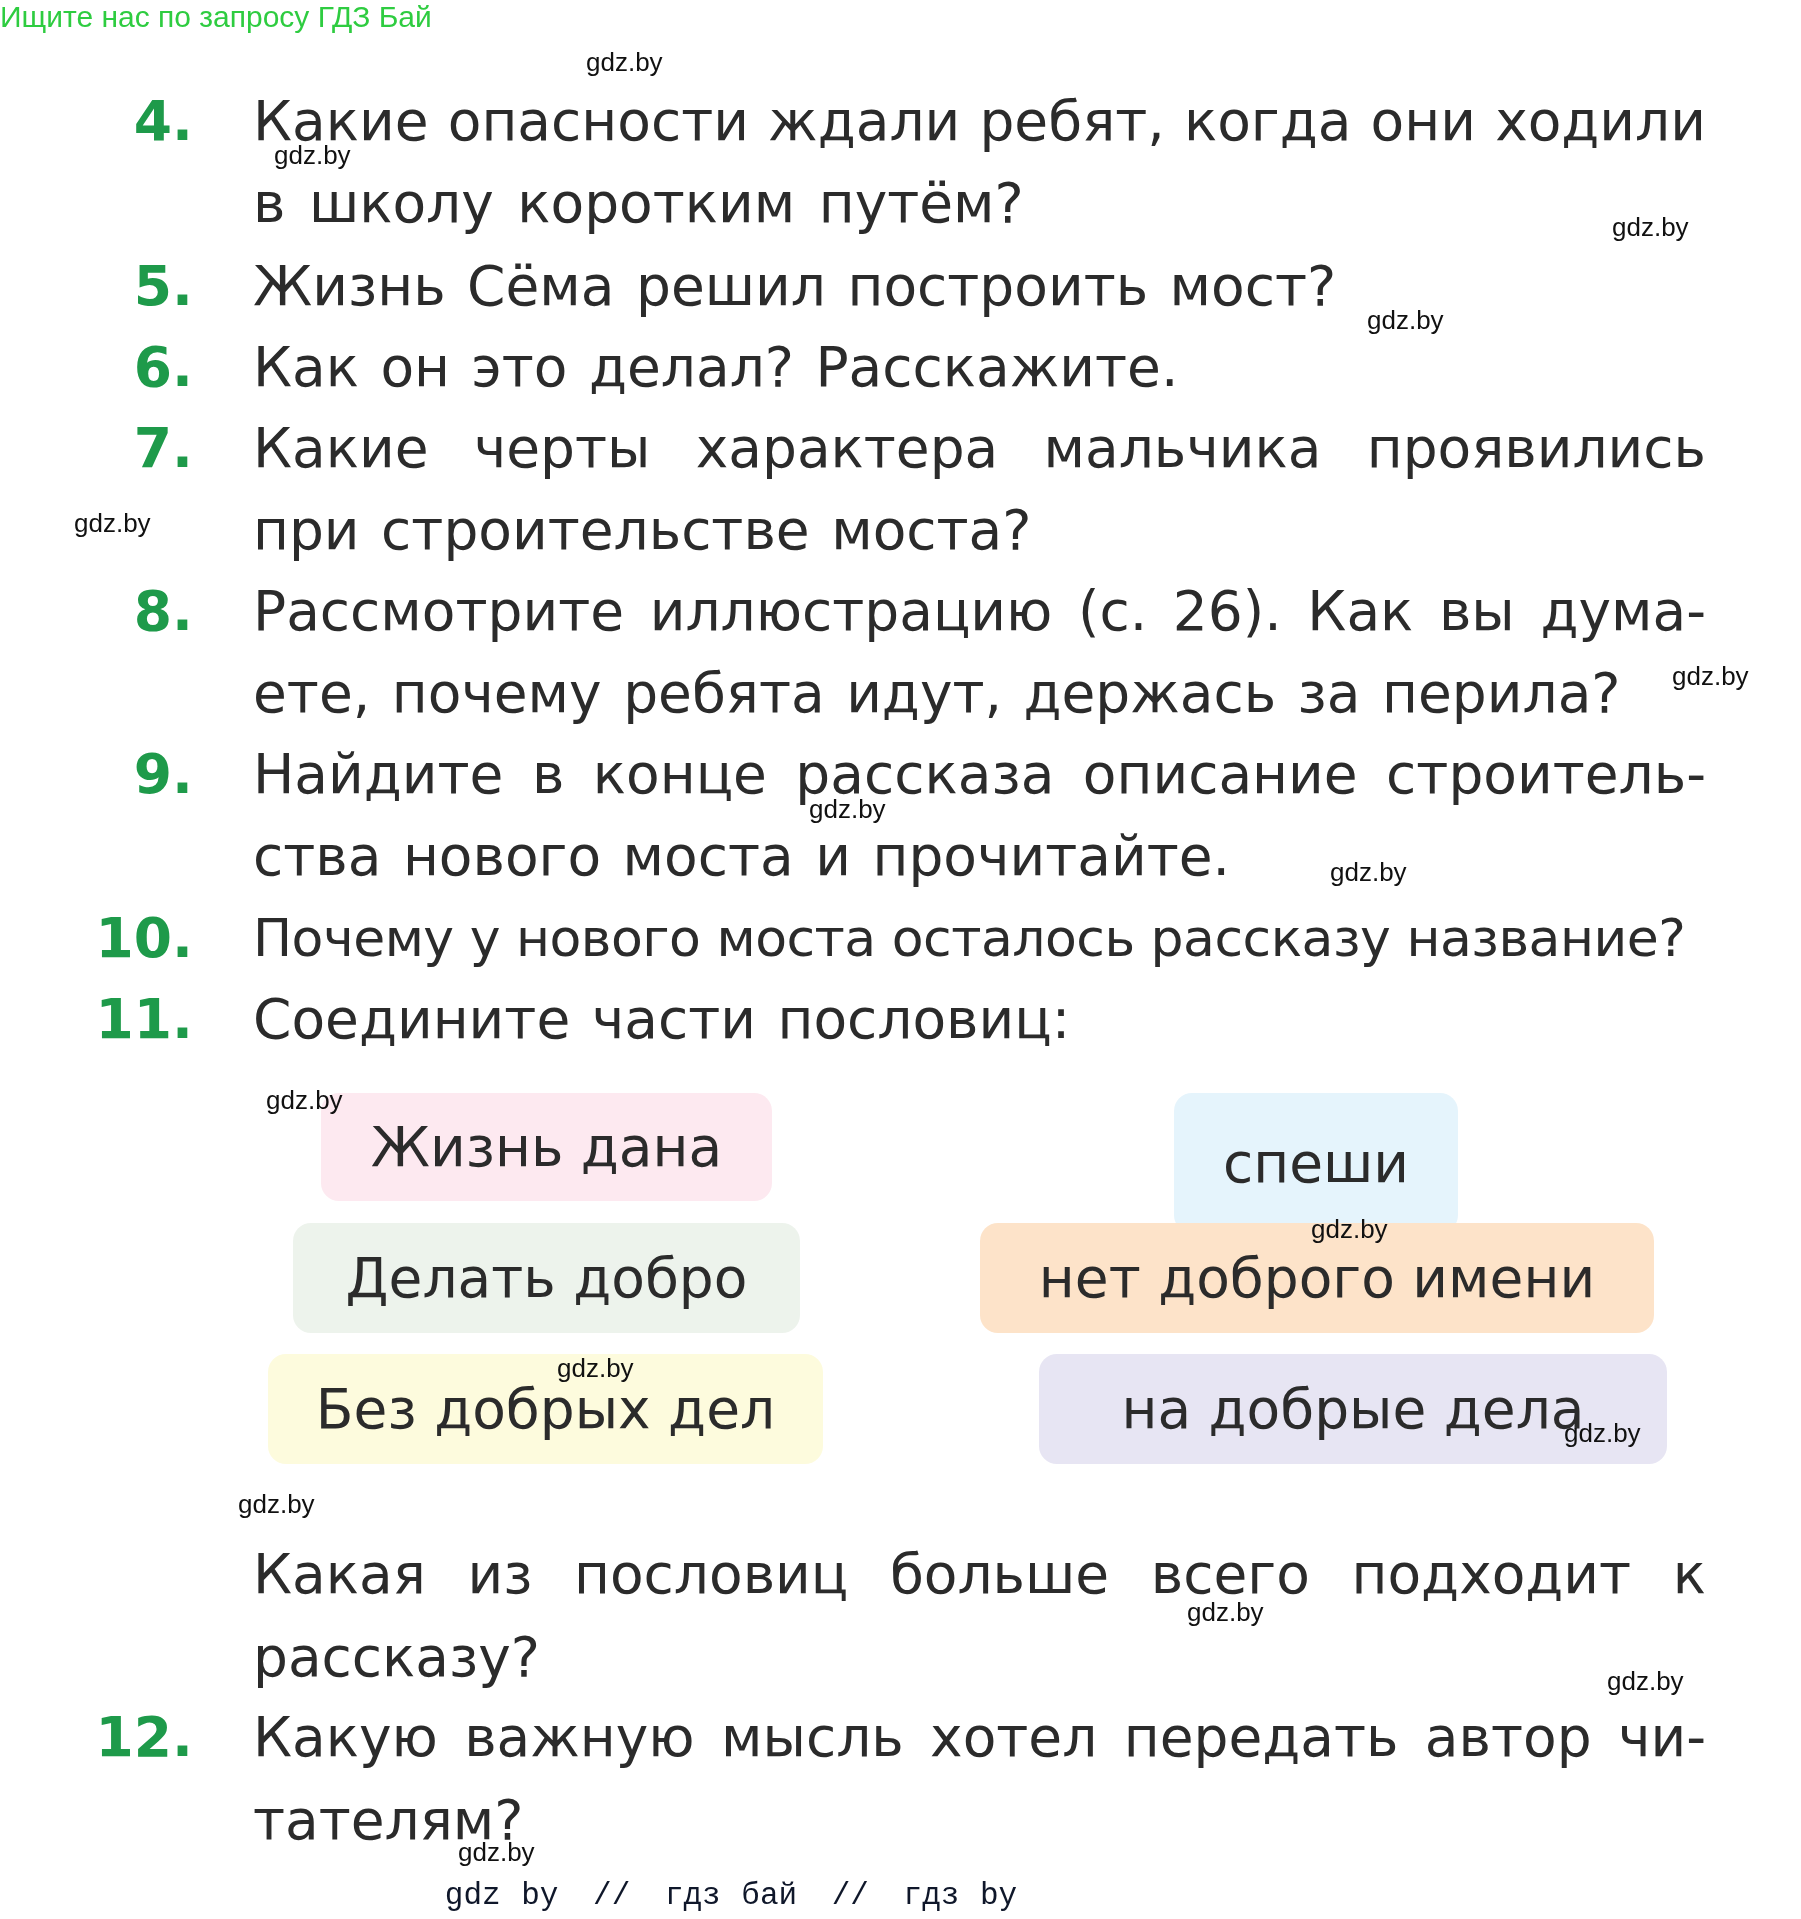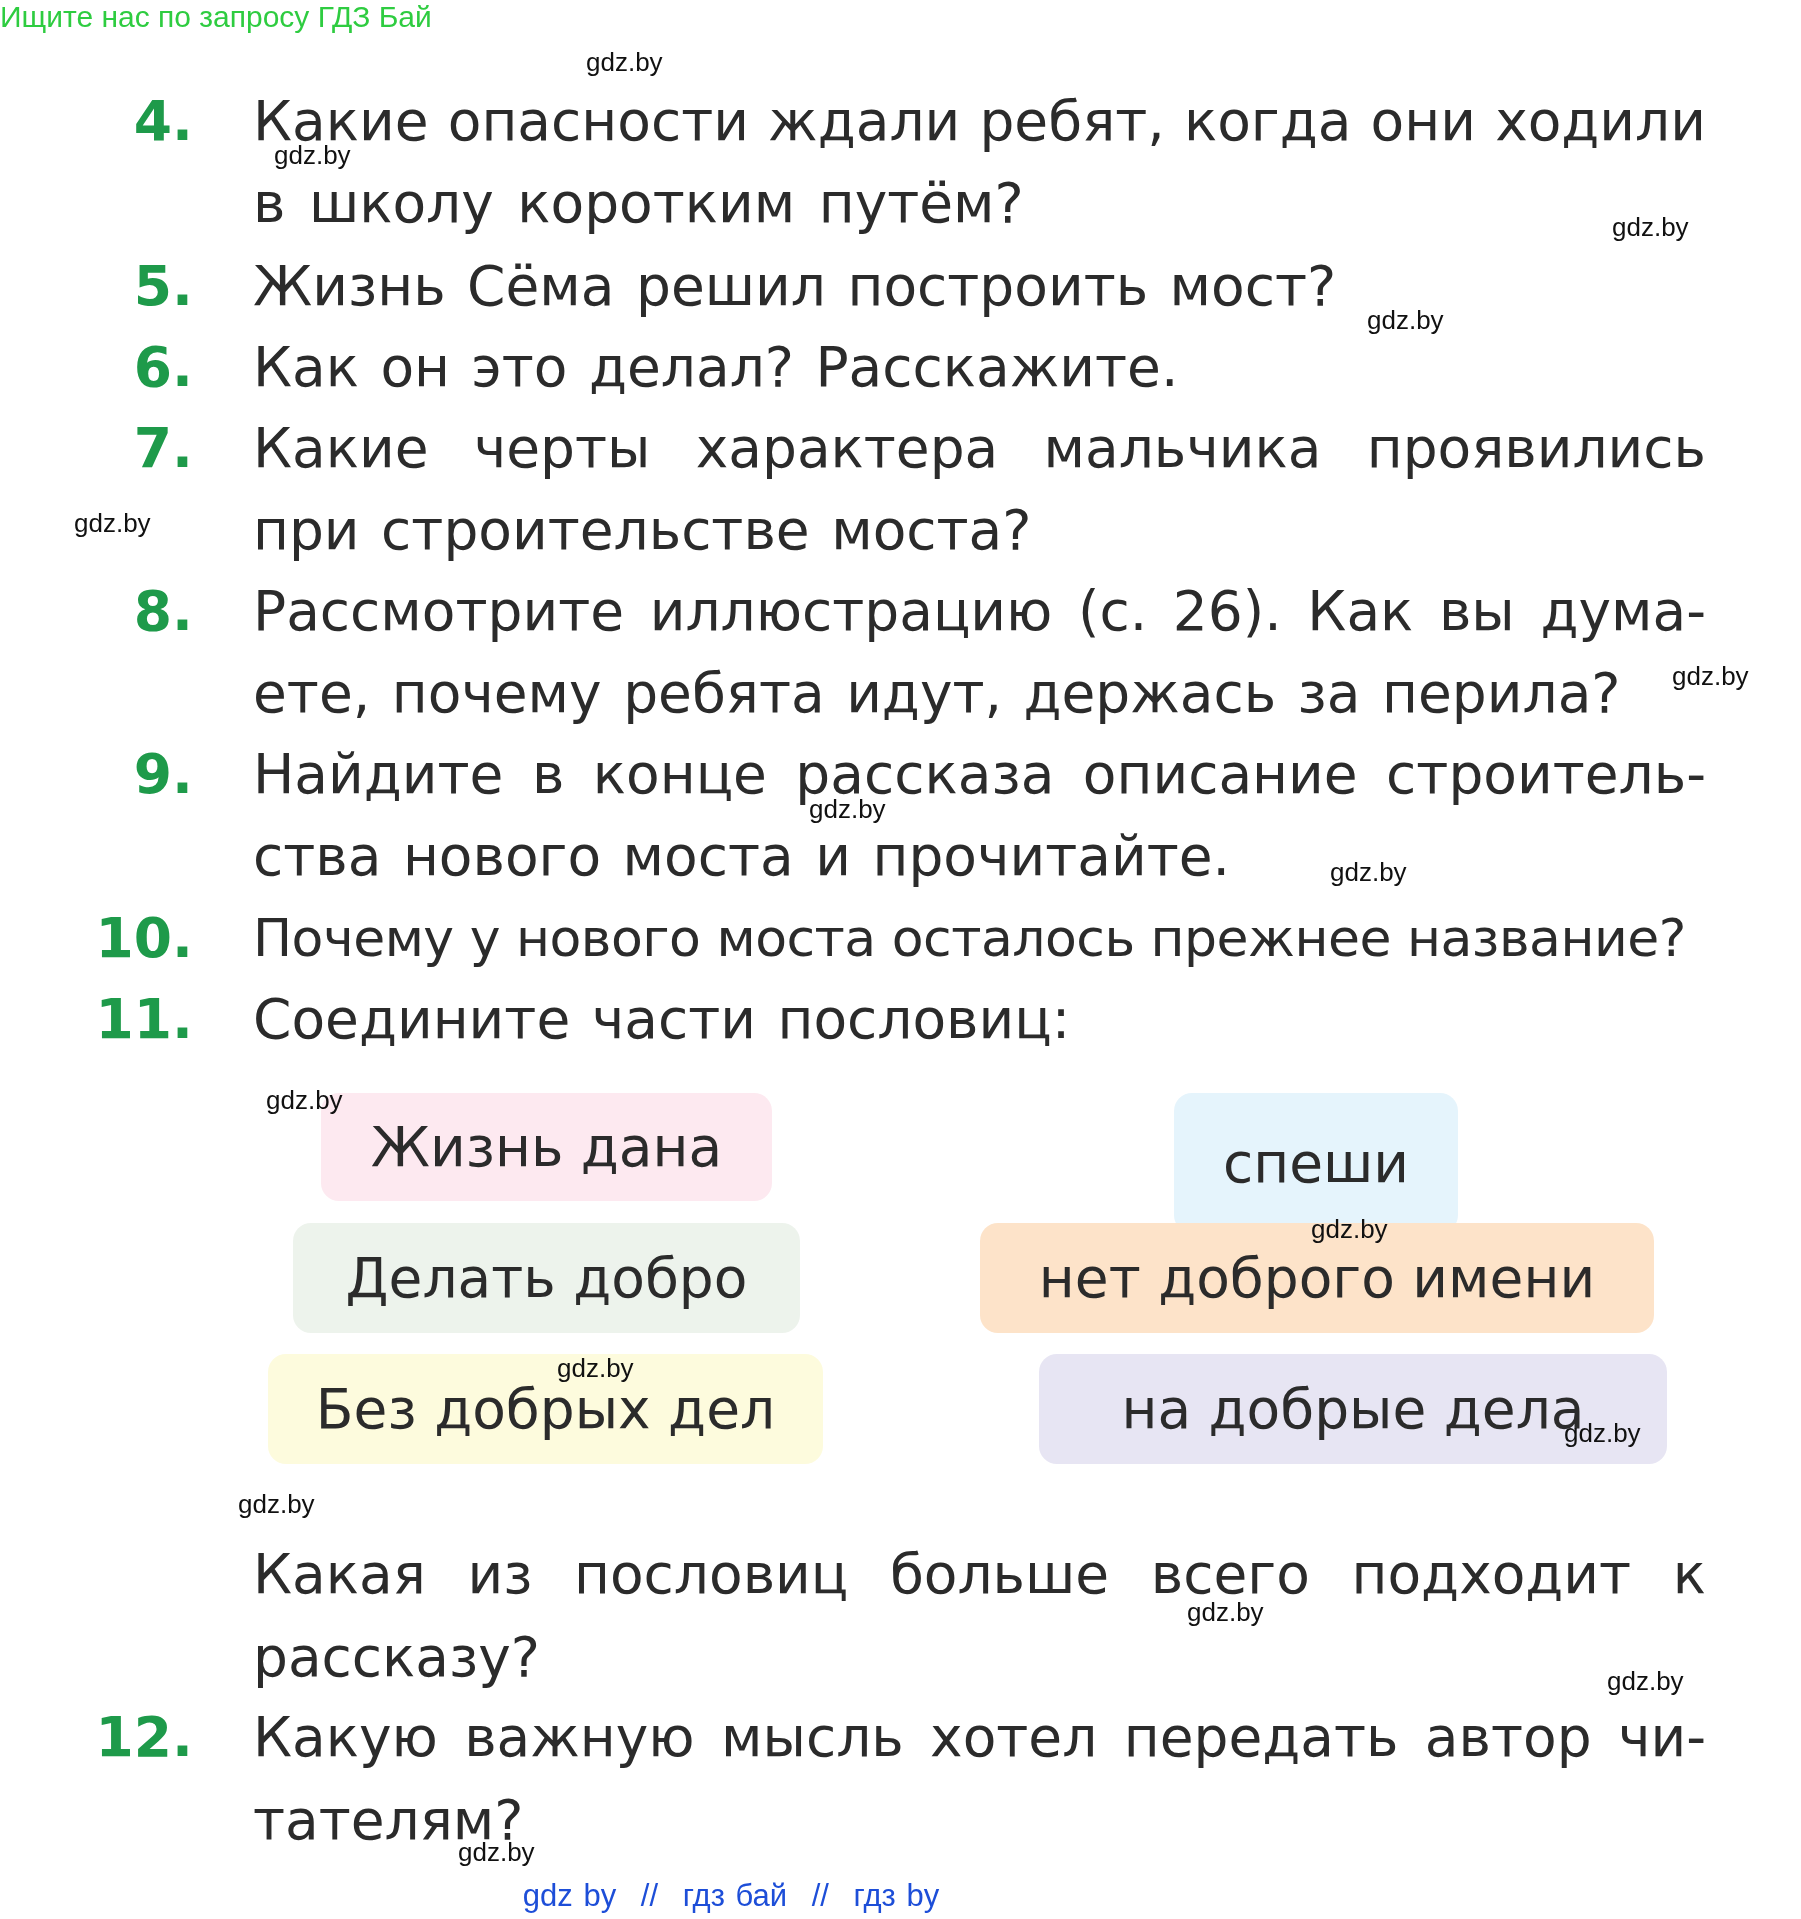--- a/index.html
+++ b/index.html
@@ -1,21 +1,21 @@
 <!DOCTYPE html>
 <html><head>
 <meta charset="utf-8">
 <style>
   html, body { margin:0; padding:0; background:#ffffff; }
   body { width:1801px; height:1919px; position:relative; overflow:hidden;
          font-family:"DejaVu Sans", sans-serif; color:#2b2b2b; }
   .header { position:absolute; left:0; width:1801px; top:0; 
             font-family:"Liberation Sans", sans-serif; font-size:30px; line-height:34px; color:#2ecc40; }
   .footer { position:absolute; left:0; width:1462px; top:1878px; text-align:center;
-            font-family:Liberation Sans, sans-serif; font-size:31px; line-height:36px; color:#1d4ed8; word-spacing:2px; }
+            font-family:Liberation Mono, monospace; font-size:31px; line-height:36px; color:#0f172a; word-spacing:2px; }
   .footer .sep { margin:0 14px; }
   .line { position:absolute; left:239px; width:1453px; font-size:55px; line-height:66px; white-space:nowrap;margin-left:14px; }
   .line.just { text-align:justify; text-align-last:justify; }
   .num { position:absolute; right:1608px; width:140px; text-align:right; font-weight:bold; color:#1e9a4a;
          font-size:55px; line-height:66px; white-space:nowrap; }
   .wm { position:absolute; font-family:"Liberation Sans", sans-serif; font-size:26px; line-height:28px; color:#111; white-space:nowrap; }
   .box { position:absolute; border-radius:18px; display:flex; align-items:center; justify-content:center;
          font-size:55px; color:#2b2b2b; white-space:nowrap; }
 </style>
 </head>
@@ -39,21 +39,21 @@
 
 <div class="num" style="top:578px">8.</div>
 <div class="line just" style="top:578px">Рассмотрите иллюстрацию (с. 26). Как вы дума-</div>
 <div class="line" style="top:660px; word-spacing:4px">ете, почему ребята идут, держась за перила?</div>
 
 <div class="num" style="top:741px">9.</div>
 <div class="line just" style="top:741px">Найдите в конце рассказа описание строитель-</div>
 <div class="line" style="top:823px; word-spacing:4px">ства нового моста и прочитайте.</div>
 
 <div class="num" style="top:905px">10.</div>
-<div class="line" style="top:905px; font-size:52px; letter-spacing:-0.5px">Почему у нового моста осталось прежнее название?</div>
+<div class="line" style="top:905px; font-size:52px; letter-spacing:-0.5px">Почему у нового моста осталось рассказу название?</div>
 
 <div class="num" style="top:986px">11.</div>
 <div class="line" style="top:986px; word-spacing:4px">Соедините части пословиц:</div>
 
 <div class="box" style="left:321px; top:1093px; width:451px; height:108px; background:#fde9f0">Жизнь дана</div>
 <div class="box" style="left:293px; top:1223px; width:507px; height:110px; background:#edf3ec">Делать добро</div>
 <div class="box" style="left:268px; top:1354px; width:555px; height:110px; background:#fdfbdd">Без добрых дел</div>
 <div class="box" style="left:1174px; top:1093px; width:284px; height:140px; background:#e5f4fc">спеши</div>
 <div class="box" style="left:980px; top:1223px; width:674px; height:110px; background:#fde3c9">нет доброго имени</div>
 <div class="box" style="left:1039px; top:1354px; width:628px; height:110px; background:#e7e5f3">на добрые дела</div>

